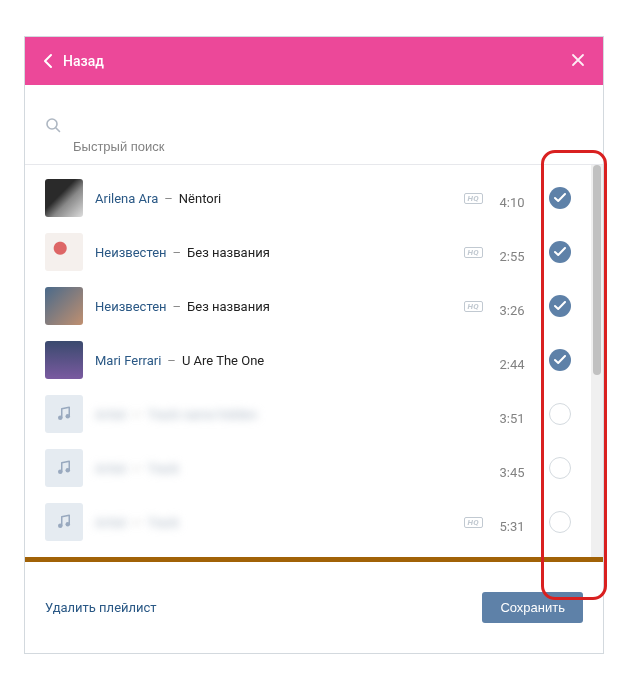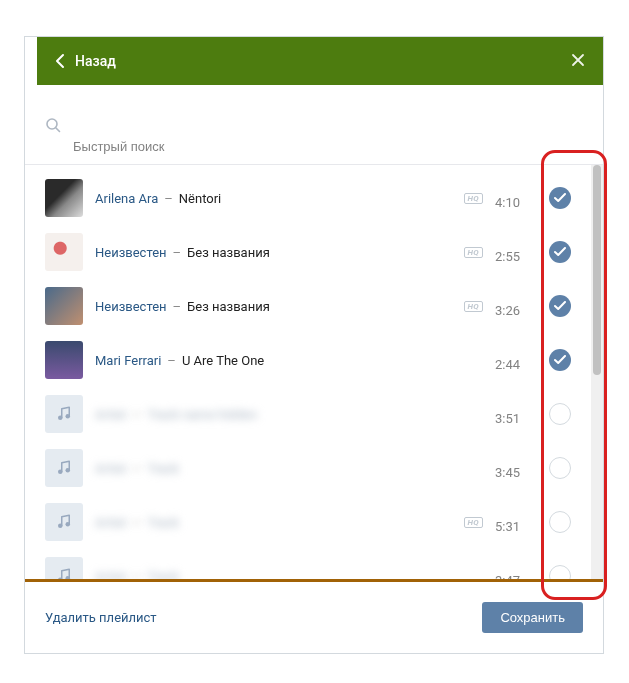--- a/index.html
+++ b/index.html
@@ -16,28 +16,27 @@
       left: 24px;
       top: 36px;
       width: 580px;
       height: 618px;
       background: #fff;
       border: 1px solid #d3d9de;
       display: flex;
       flex-direction: column;
     }
     .header {
-      background: #4d7c0f;
+      background: #ec4899;
       height: 48px;
       display: flex;
       align-items: center;
       padding: 0 18px;
       justify-content: space-between;
       color: #fff;
-      margin-left: 12px;
     }
     .back {
       display: flex;
       align-items: center;
       gap: 10px;
       cursor: pointer;
     }
     .back-chevron {
       display: inline-flex;
     }
@@ -145,40 +144,40 @@
       border-radius: 2px;
       padding: 0px 3px;
       letter-spacing: 0.3px;
       flex: none;
       font-style: italic;
     }
     .dur {
       color: #828282;
       font-size: 13px;
       width: 34px;
-      text-align: left;
+      text-align: center;
       flex: none;
       margin-top: 9px;
     }
     .check {
       width: 22px;
       height: 22px;
       border-radius: 50%;
       flex: none;
       cursor: pointer;
       display: flex;
       align-items: center;
       justify-content: center;
       margin-left: 8px;
     }
     .check.on { background: #5e81a8; }
     .check.off { border: 1.5px solid #d3d9de; background: #fff; }
     .footer {
-      border-top: 3px solid #a16207;
-      padding: 20px 20px;
+      border-top: 5px solid #a16207;
+      padding: 30px 20px;
       display: flex;
       justify-content: space-between;
       align-items: center;
     }
     .delete-link {
       color: #2a5885;
       font-size: 13px;
       cursor: pointer;
     }
     .save-btn {

